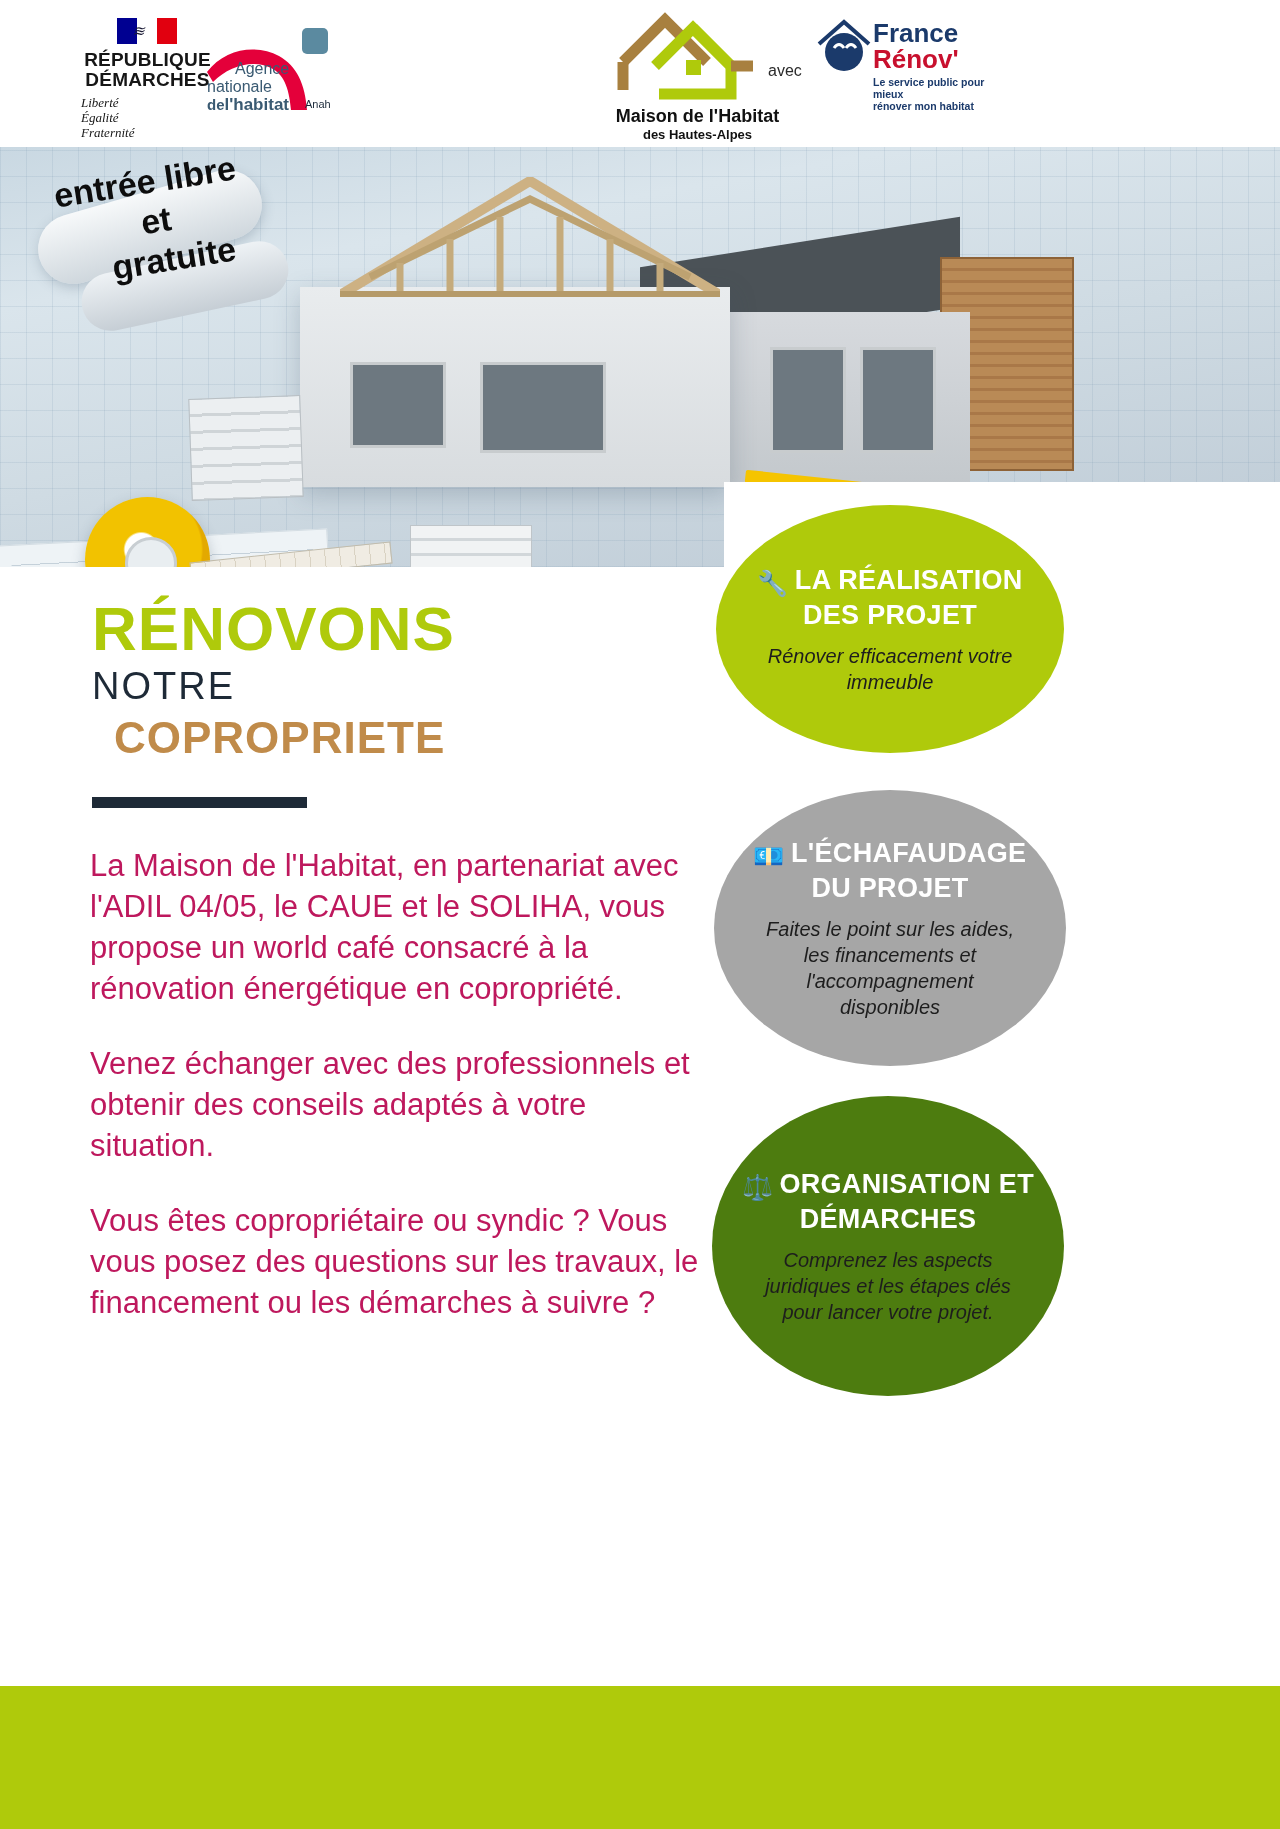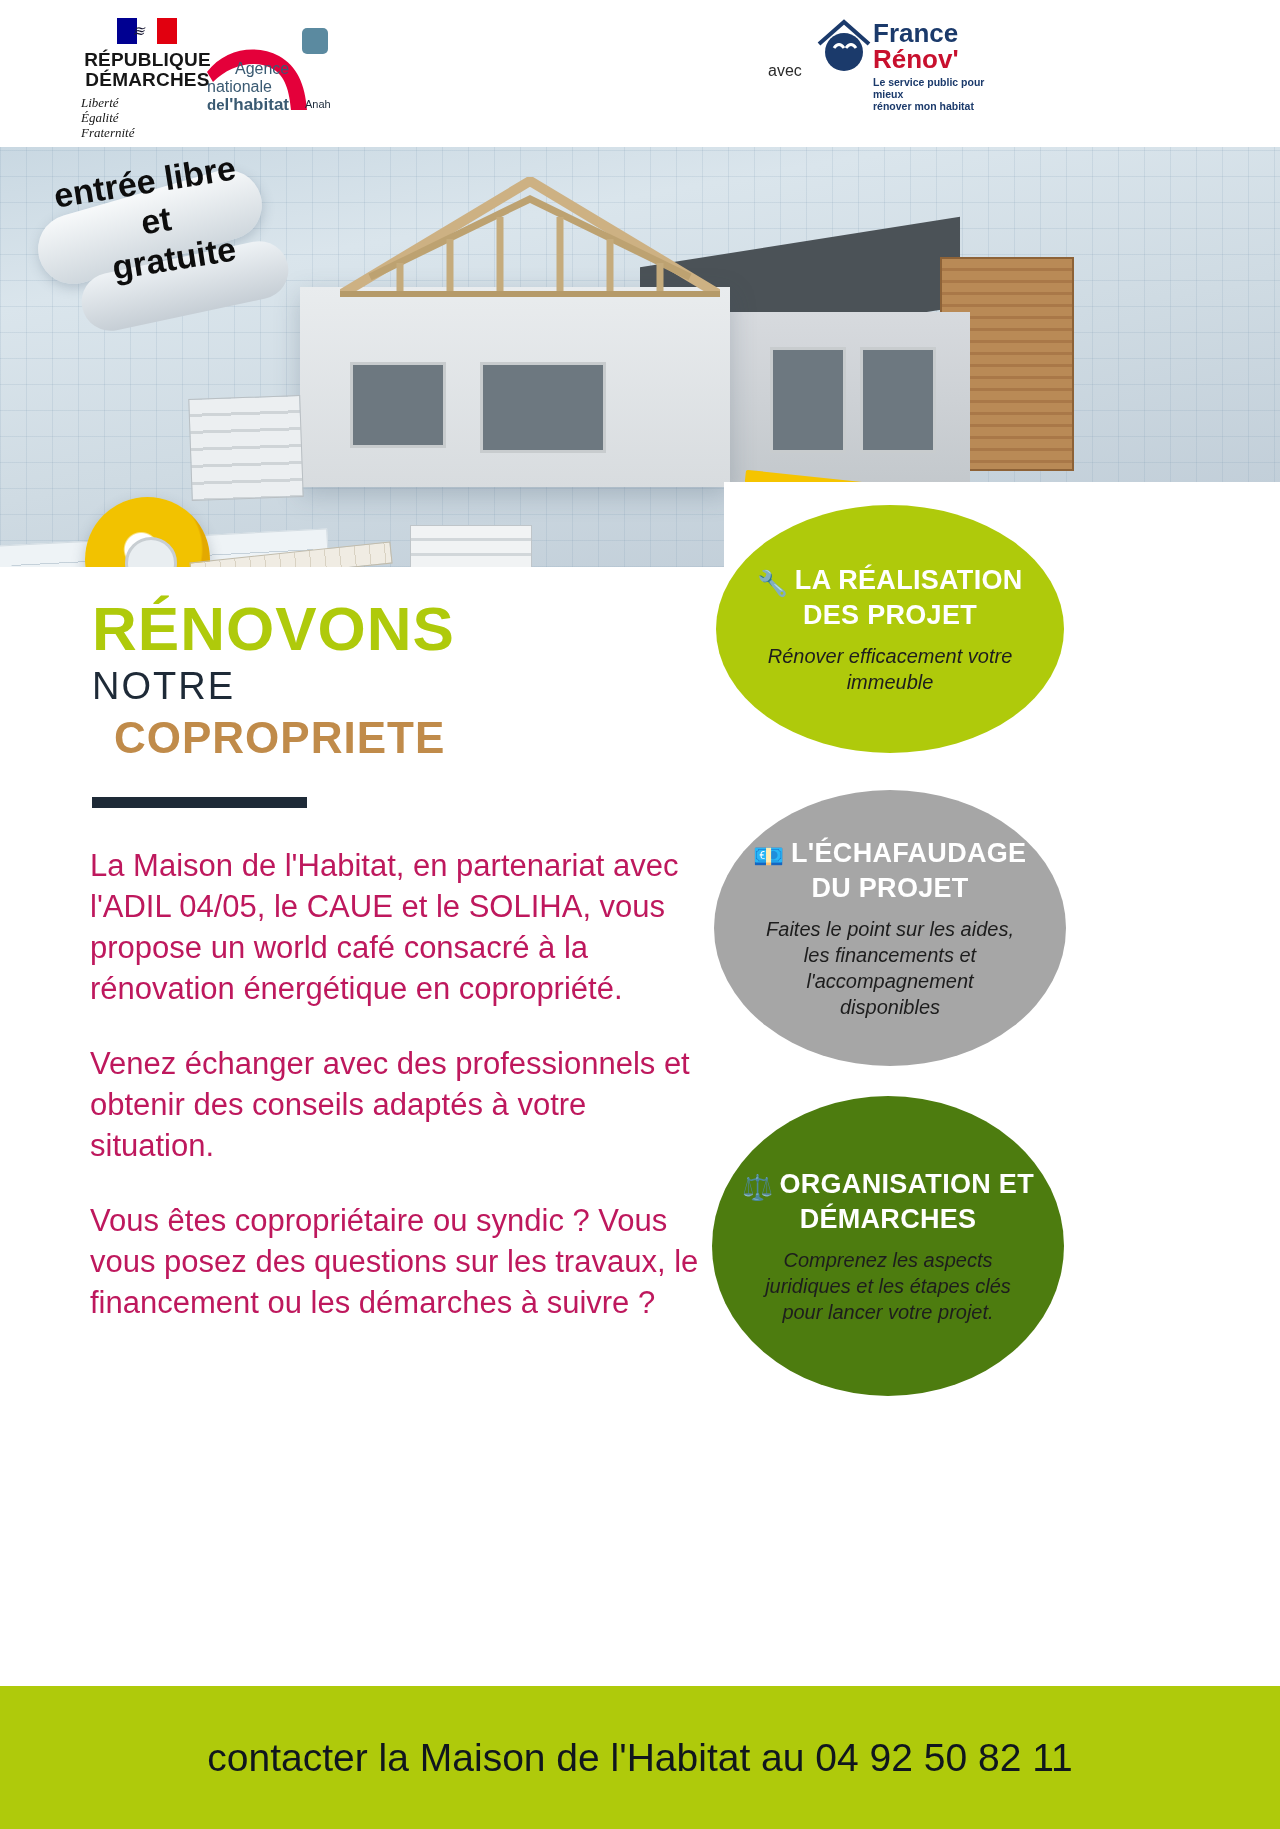--- a/index.html
+++ b/index.html
@@ -303,20 +303,32 @@
     <div class="anah-txt">
       <div class="l1">Agence</div>
       <div class="l2">nationale</div>
       <div class="l3">
         <span class="sm">de</span><span>l'habitat</span>
       </div>
     </div>
     <div class="anah-label">Anah</div>
   </div>
 
+  <div class="logo-mdh">
+    <svg width="170" height="90" viewBox="0 0 170 90">
+      <path d="M10 52 L52 10 L94 52" fill="none" stroke="#A8803F" stroke-width="11"></path>
+      <path d="M10 52 L10 80" fill="none" stroke="#A8803F" stroke-width="11"></path>
+      <path d="M42 56 L80 18 L118 56 L118 84 L46 84" fill="none" stroke="#AFCA0B" stroke-width="11"></path>
+      <path d="M80 18 L118 56" fill="none" stroke="#AFCA0B" stroke-width="11"></path>
+      <rect x="73" y="50" width="15" height="15" fill="#AFCA0B"></rect>
+      <path d="M118 56 L140 56" fill="none" stroke="#A8803F" stroke-width="11"></path>
+    </svg>
+    <div class="mdh-name">Maison de l'Habitat</div>
+    <div class="mdh-sub">des Hautes-Alpes</div>
+  </div>
 
   <div class="avec">avec</div>
 
   <div class="logo-fr">
     <div class="fr-head">
       <svg width="58" height="58" viewBox="0 0 58 58">
         <path d="M4 26 L29 4 L54 26" fill="none" stroke="#1b3a6b" stroke-width="4"></path>
         <circle cx="29" cy="34" r="19" fill="#1b3a6b"></circle>
         <path d="M19 30 q5 -7 10 0" fill="none" stroke="#fff" stroke-width="3"></path>
         <path d="M31 30 q5 -7 10 0" fill="none" stroke="#fff" stroke-width="3"></path>
@@ -423,14 +435,13 @@
 </div>
 
 <div class="bubble bub-brown">
   <div class="b-head">
     <span class="b-icon">⚖️</span><span>ORGANISATION ET DÉMARCHES</span>
   </div>
   <div class="b-sub">Comprenez les aspects juridiques et les étapes clés pour lancer votre projet.</div>
 </div>
 
 <div class="footer">
-  <div class="f2">contacter la Maison de l'Habitat au 04 92 50 82 11</div>
 </div>
 
 </body></html>

